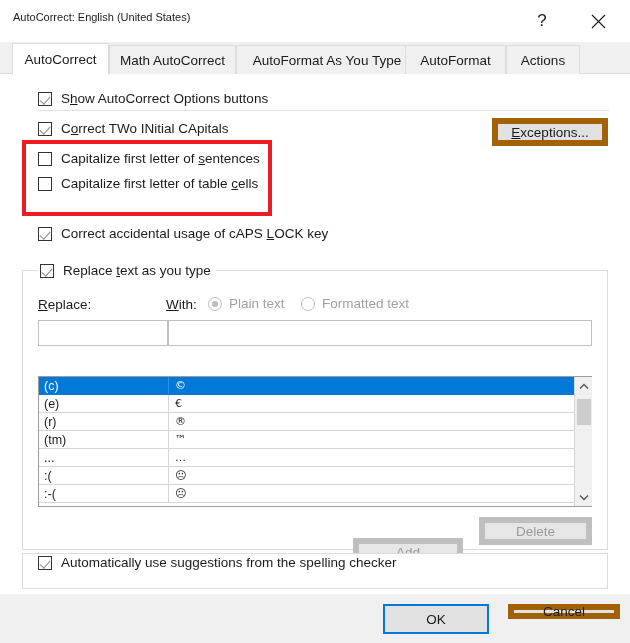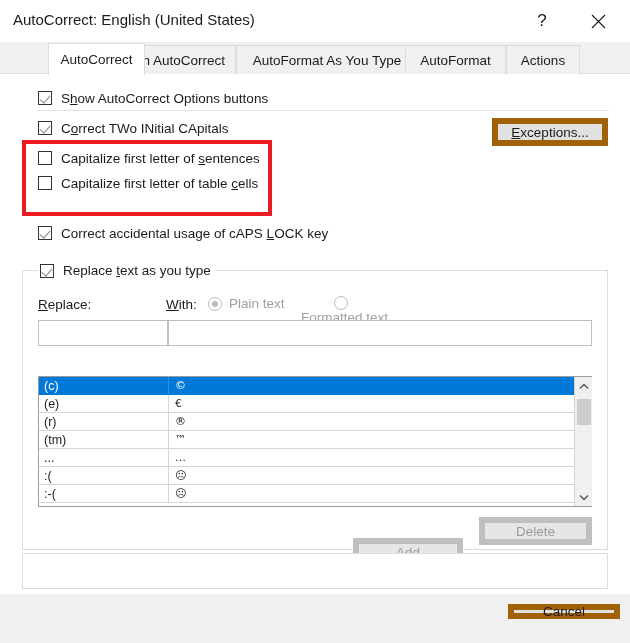--- a/index.html
+++ b/index.html
@@ -18,21 +18,21 @@
   }
 
   
   .titlebar {
     position: absolute; left: 0; top: 0;
     width: 630px; height: 42px;
     background: #ffffff;
   }
   .title-text {
     position: absolute; left: 13px; top: 11px;
-    font-size: 15px; color: #1b1b1b;
+    font-size: 11px; color: #1b1b1b;
     white-space: nowrap;
   }
   .tb-btn {
     position: absolute; top: 0; height: 42px; width: 46px;
     display: flex; align-items: center; justify-content: center;
     color: #1b1b1b; cursor: default;
   }
   .tb-help { left: 519px; font-size: 17px; }
   .tb-close { left: 575px; }
   .tb-close svg { display: block; }
@@ -67,21 +67,21 @@
   .panel {
     position: absolute; left: 0; top: 74px;
     width: 630px; height: 520px;
     background: #ffffff;
     border-top: 1px solid #ffffff;
   }
 
   
   .cb-row {
     position: absolute; left: 38px;
-    display: flex; align-items: flex-start;
+    display: flex; align-items: flex-end;
     cursor: default; white-space: nowrap;
   }
   .cbox {
     width: 14px; height: 14px; flex: 0 0 14px;
     border: 1px solid #333333;
     background: #ffffff;
     margin-right: 9px;
     position: relative;
   }
   .cbox.checked::after {
@@ -228,21 +228,21 @@
     <div class="tb-btn tb-help">?</div>
     <div class="tb-btn tb-close">
       <svg width="15" height="15" viewBox="0 0 15 15" aria-hidden="true">
         <path d="M1 1 L14 14 M14 1 L1 14" stroke="#1b1b1b" stroke-width="1.1" fill="none"></path>
       </svg>
     </div>
   </div>
 
   <div class="tabstrip">
     <div class="underline"></div>
-    <div class="tab active" style="left:12px; width:97px;margin-left:36px;">
+    <div class="tab active" style="left:12px; width:97px;">
       <span>AutoCorrect</span>
     </div>
     <div class="tab" style="left:109px; width:127px;">
       <span>Math AutoCorrect</span>
     </div>
     <div class="tab" style="left:236px; width:182px;">
       <span>AutoFormat As You Type</span>
     </div>
     <div class="tab" style="left:405px; width:101px;">
       <span>AutoFormat</span>
@@ -295,21 +295,21 @@
 
     <div class="field-label" style="left:38px; top:222px;"><u>R</u>eplace:</div>
 
     <div class="field-label" style="left:166px; top:222px;"><u>W</u>ith:</div>
 
     <div class="radio-row" style="left:208px; top:221px;text-align:center;">
       <span class="radio sel"></span>
       <span class="radio-label">Plain text</span>
     </div>
 
-    <div class="radio-row" style="left:301px; top:221px;flex-direction:column;">
+    <div class="radio-row" style="left:301px; top:221px;">
       <span class="radio"></span>
       <span class="radio-label">Formatted text</span>
     </div>
 
     <div class="tinput" style="left:38px; top:245px; width:130px; height:26px;"></div>
     <div class="tinput" style="left:168px; top:245px; width:424px; height:26px;"></div>
 
     <div class="listwrap" style="left:38px; top:301px; width:554px; height:131px;">
 
       <div class="lrow sel">
@@ -357,24 +357,31 @@
     </div>
 
     <div class="btn disabled" style="left:353px; top:463px; width:110px; height:28px;">
       <span>Add</span>
     </div>
     <div class="btn disabled" style="left:479px; top:442px; width:113px; height:28px;">
       <span>Delete</span>
     </div>
 
     <div class="groupbox" style="left:22px; top:478px; width:586px; height:36px;"></div>
+    <div class="cb-row" style="top:480px;">
+      <span class="cbox checked"></span>
+      <span class="cb-label">Automatically use suggestions from the spelling checker</span>
+    </div>
 
   </div>
 
   <div class="footer">
+    <div class="btn focused" style="left:383px; top:10px; width:106px; height:30px;">
+      <span>OK</span>
+    </div>
     <div class="btn" style="left:508px; top:10px; width:112px; height:15px;">
       <span>Cancel</span>
     </div>
   </div>
 
   <div class="annot" style="left:22px; top:140px; width:250px; height:76px;"></div>
 
 </div>
 
 </body></html>

